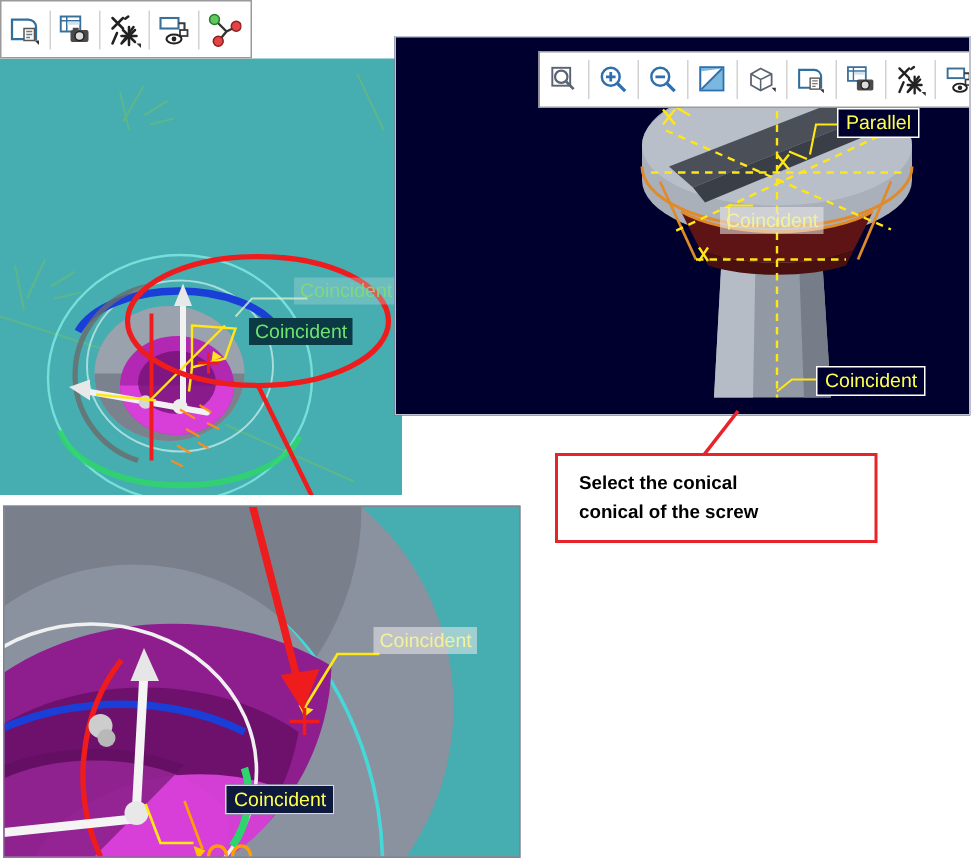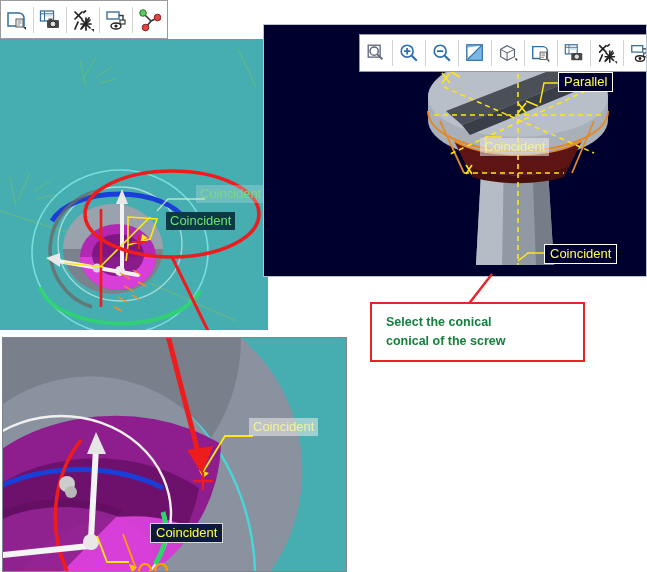--- a/index.html
+++ b/index.html
@@ -25,21 +25,21 @@
               border:1px solid #9a9a9a;box-sizing:border-box;display:flex;align-items:center;}
 
   
   #bl-view{left:2px;top:337px;width:345px;height:235px;background:#8a92a0;
            border:1px solid #7e8591;box-sizing:border-box;overflow:hidden;}
 
   
   #callout{left:370px;top:302px;width:215px;height:60px;background:#ffffff;
            border:2px solid #e8232a;box-sizing:border-box;
            padding:9px 12px 0 14px;}
-  #callout .line{color:#15803d;font-weight:bold;font-size:12.5px;line-height:19px;
+  #callout .line{color:#000000;font-weight:bold;font-size:12.5px;line-height:19px;
                  white-space:nowrap;font-family:"Liberation Sans",sans-serif;}
 
   
   .chip-dark{background:#0d1a3d;border:1px solid #d8d8d8;color:#ffff4d;
              font-size:13px;padding:1px 5px 2px 5px;white-space:nowrap;}
   .chip-dark2{background:#0b3a44;color:#6ee36e;font-size:13px;padding:1px 4px 2px 4px;
               white-space:nowrap;}
   .chip-ghost{background:rgba(235,235,235,.55);color:#f2f29a;font-size:13px;
               padding:1px 4px 2px 4px;white-space:nowrap;}
   .chip-ghost-green{background:rgba(200,230,225,.30);color:#7fd77f;font-size:13px;

